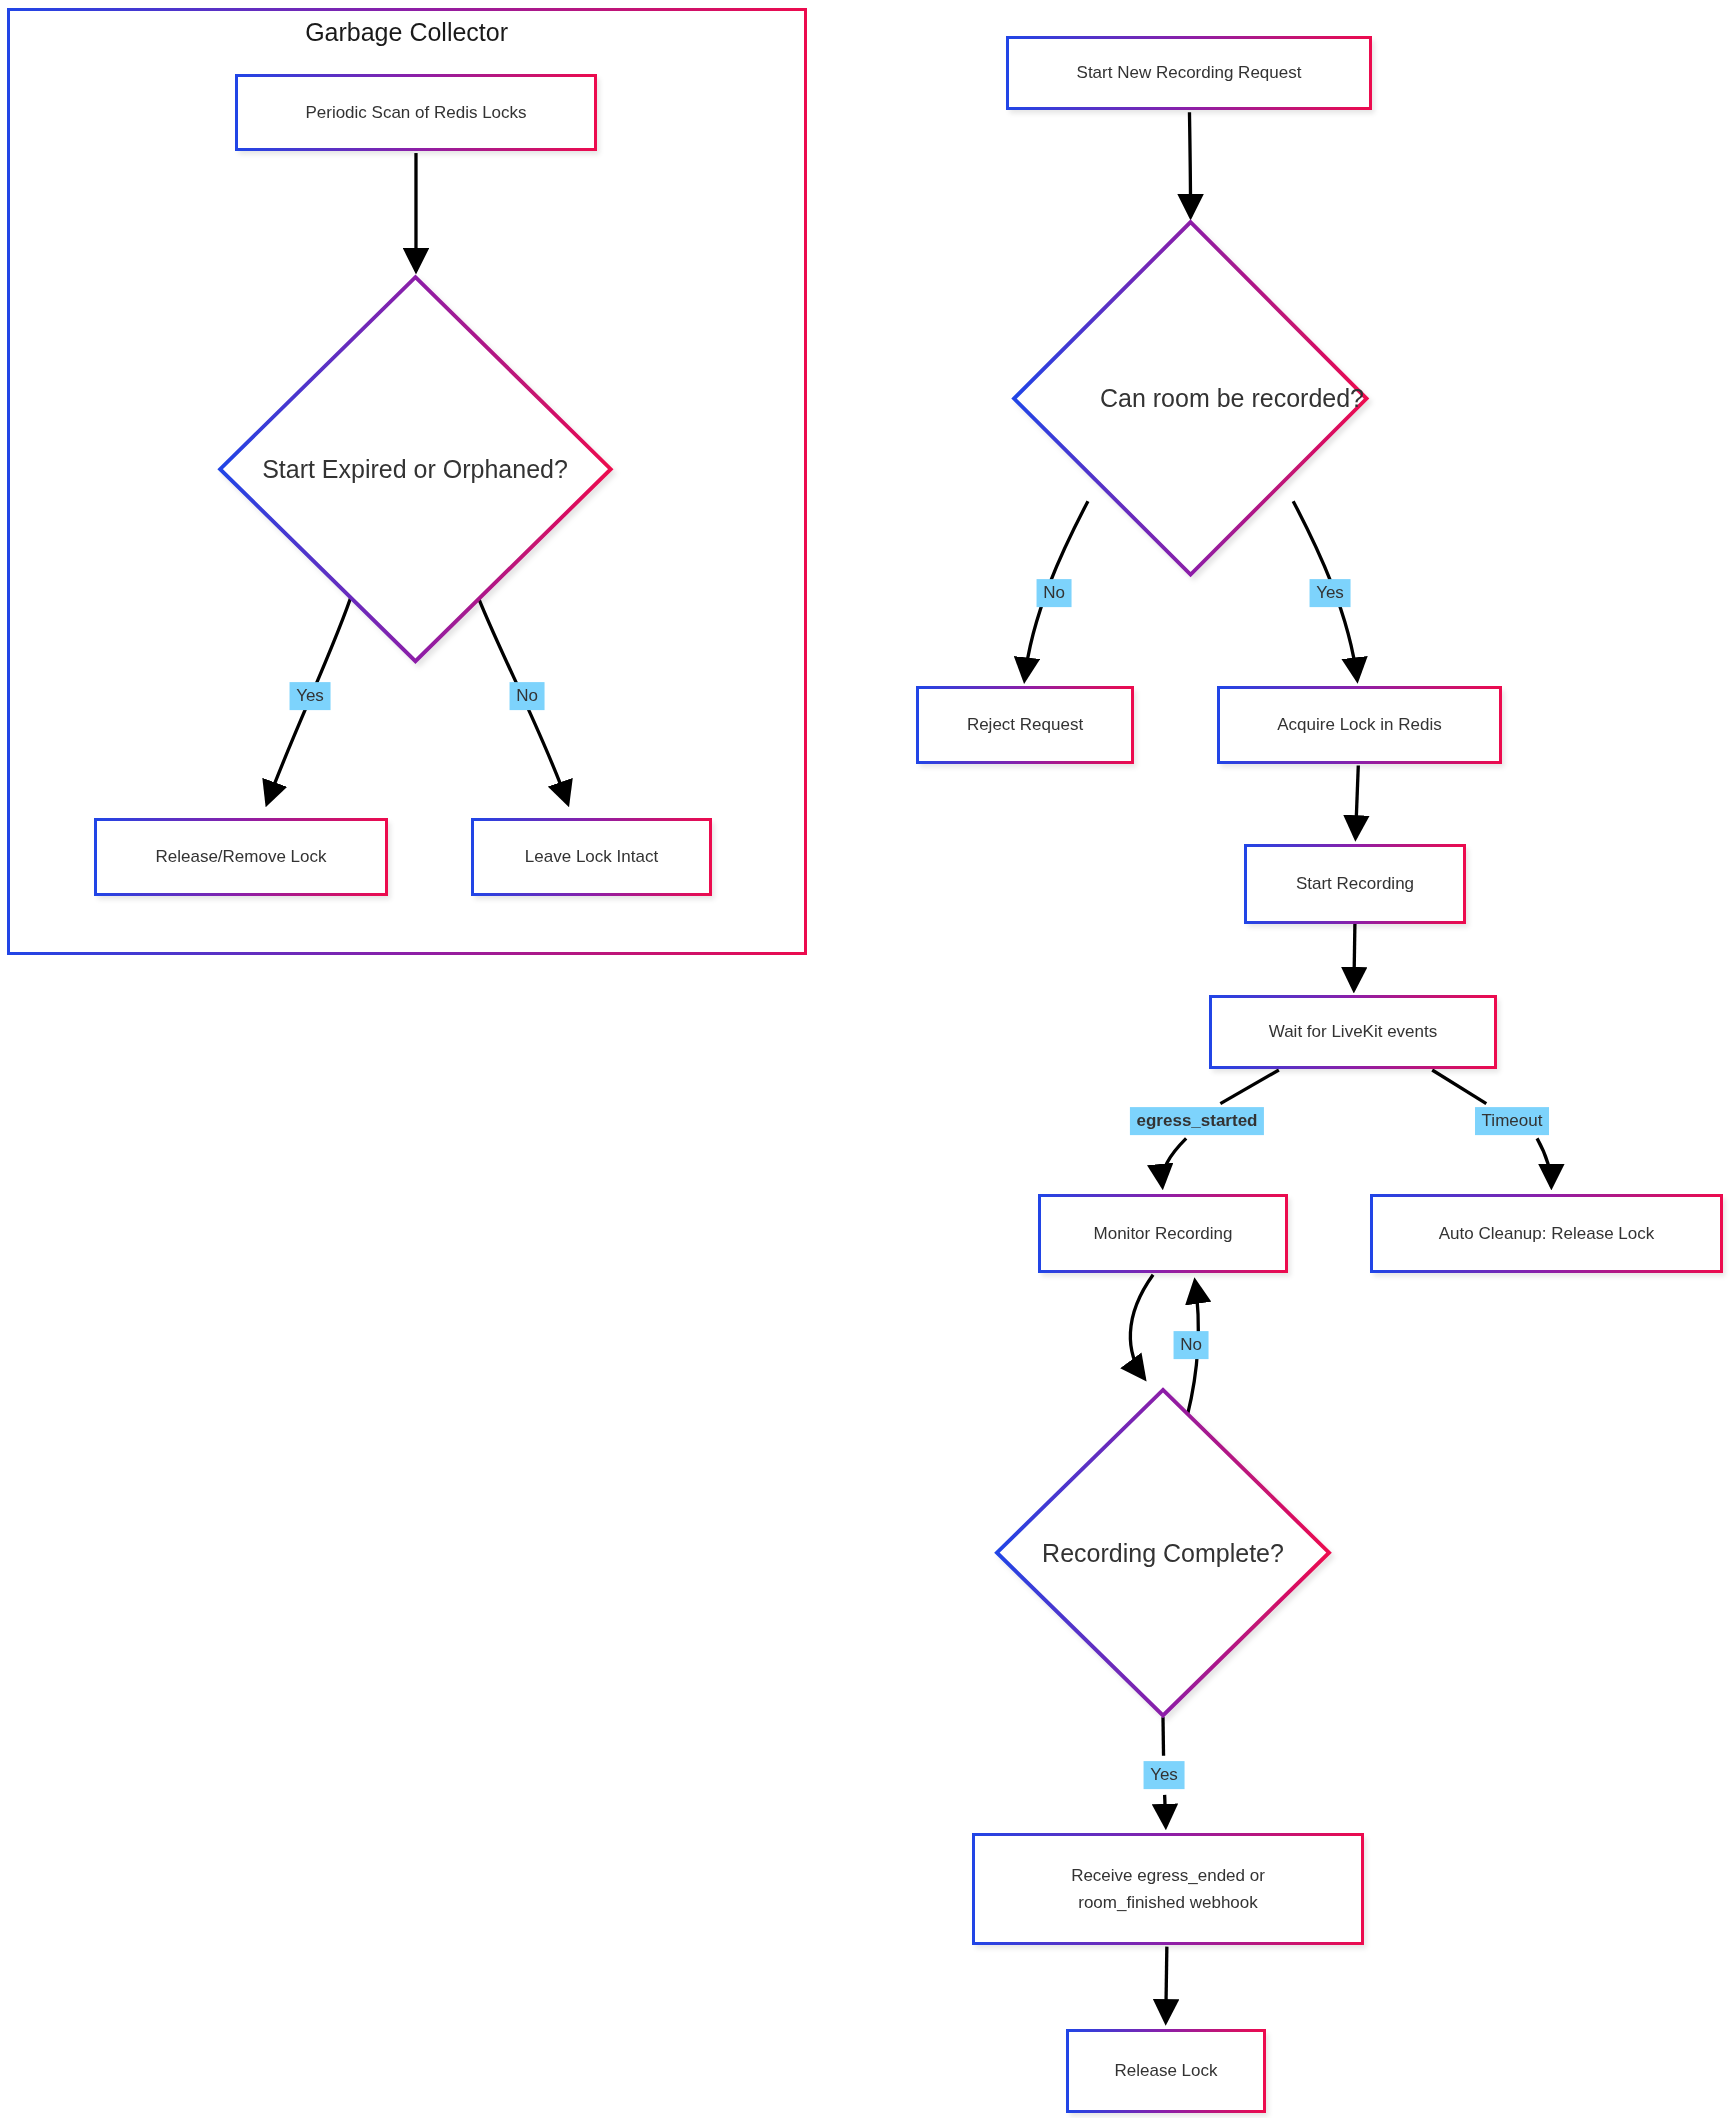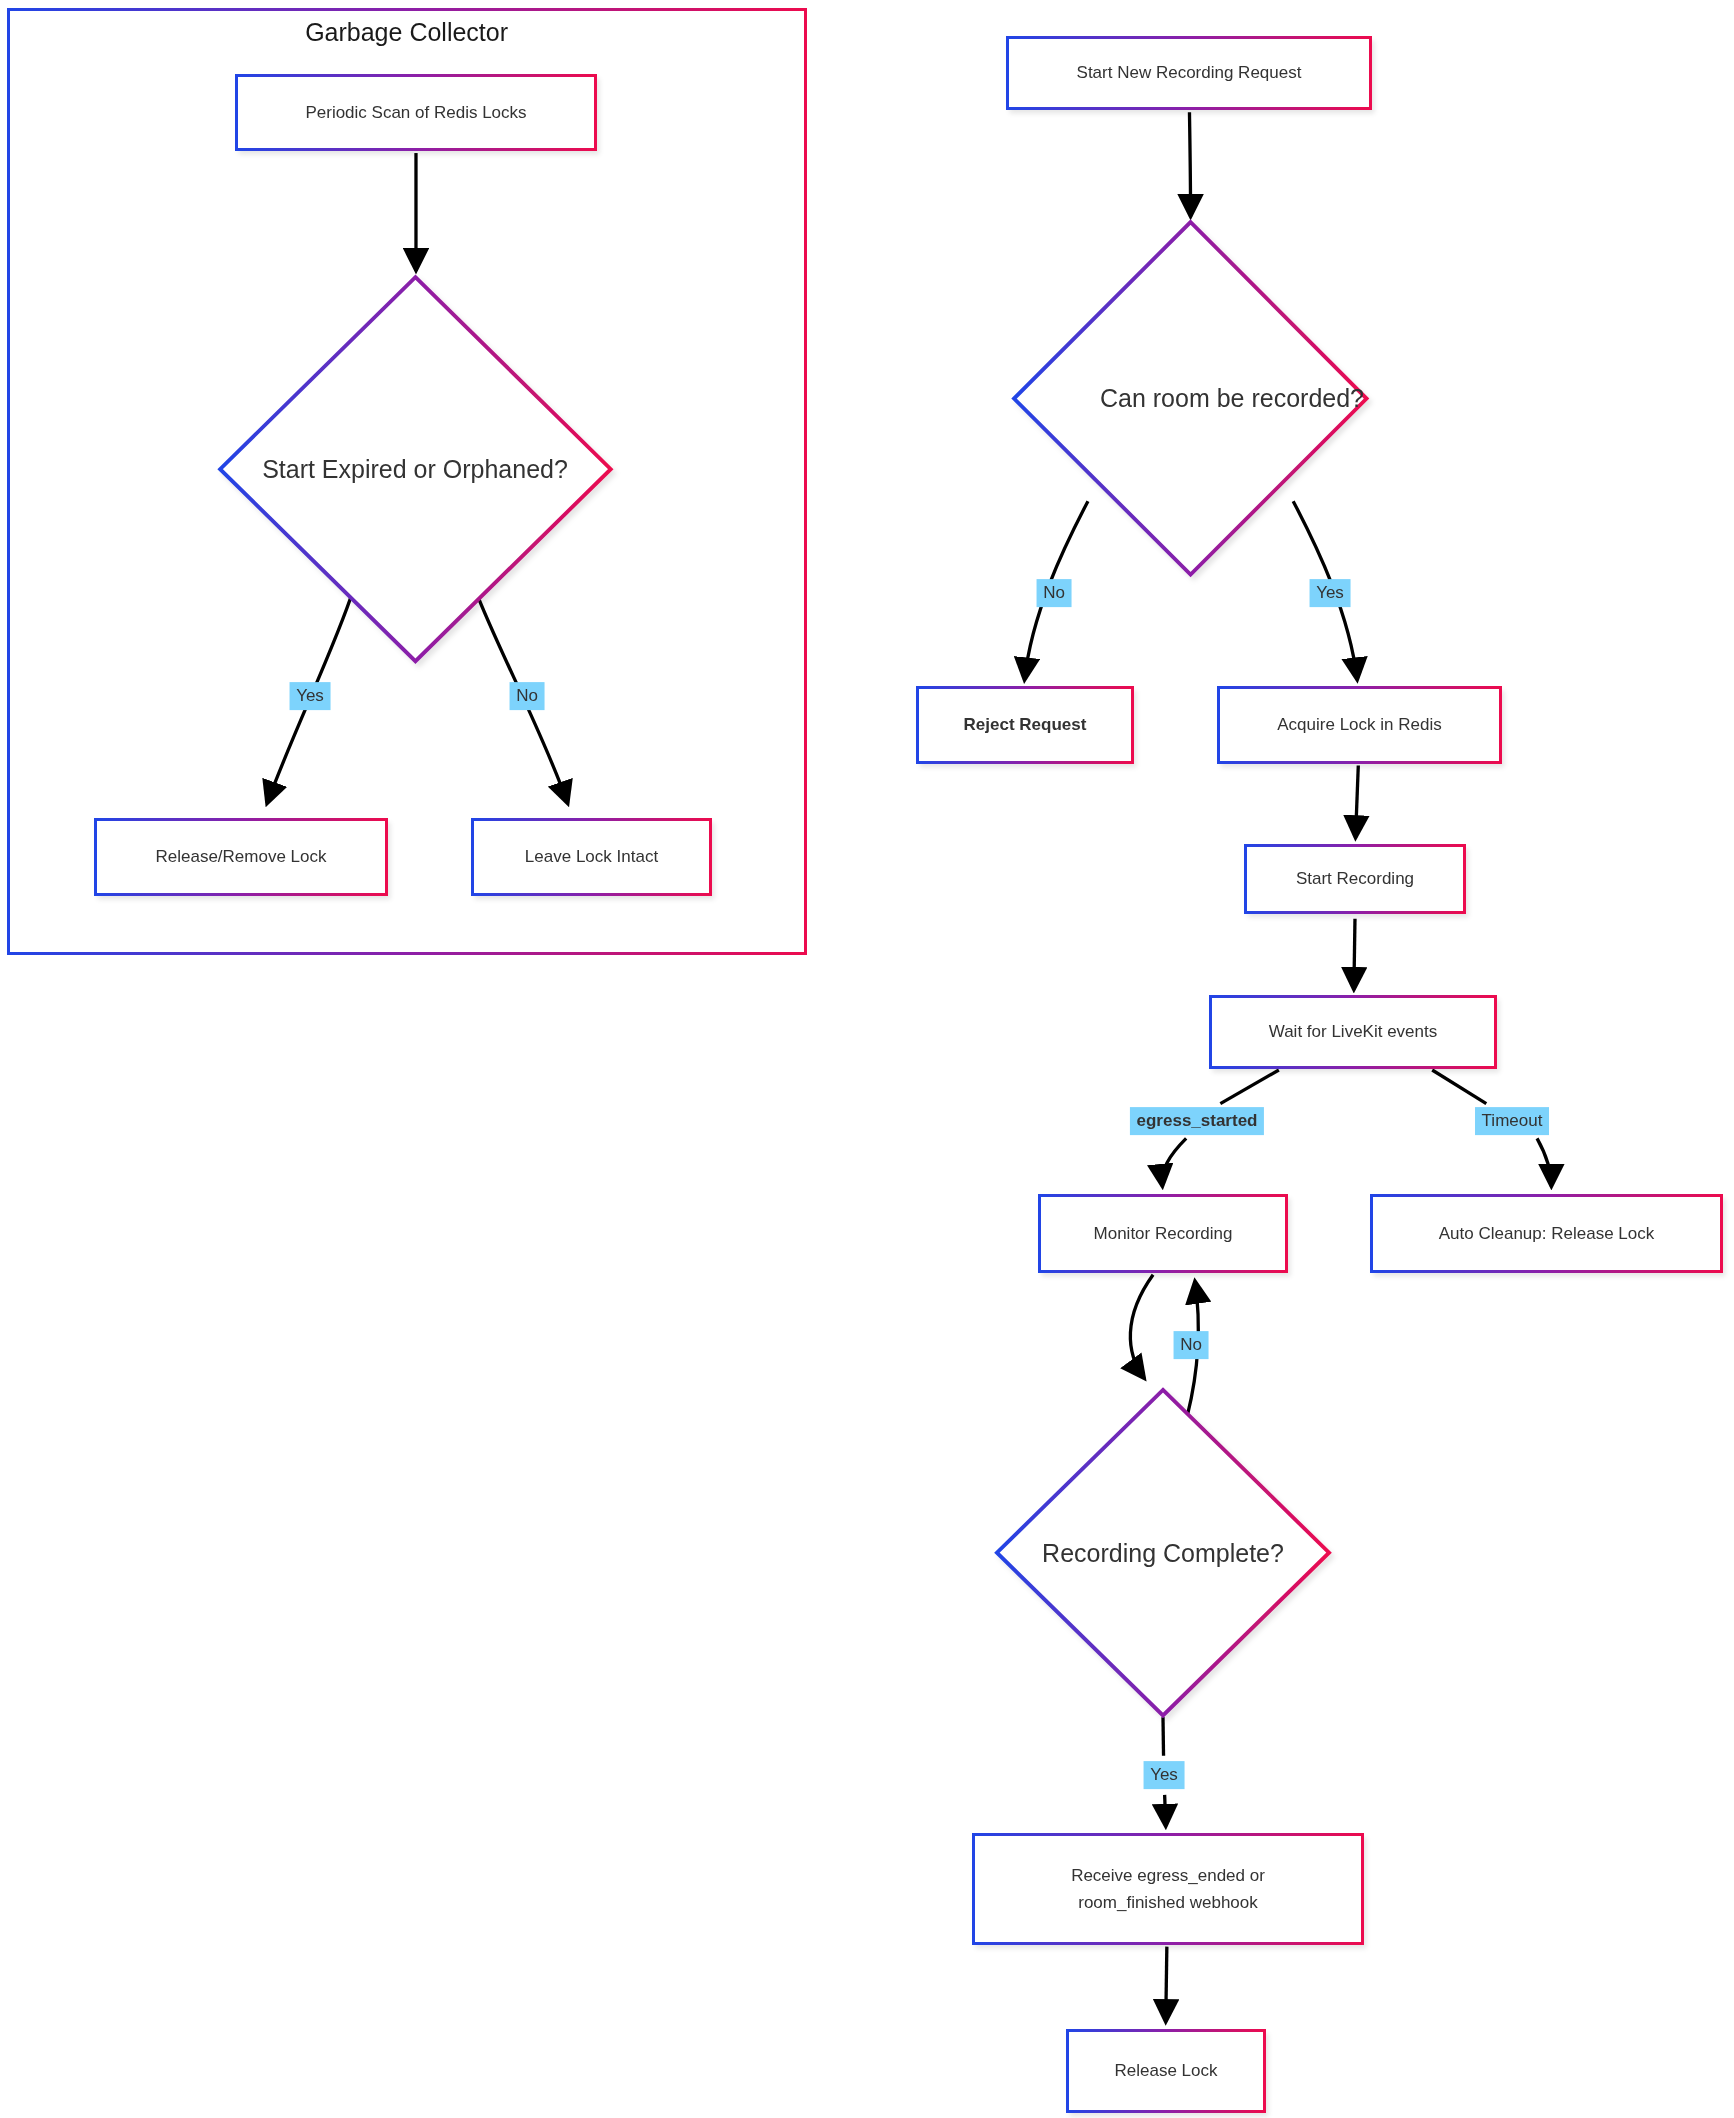--- a/index.html
+++ b/index.html
@@ -130,25 +130,25 @@
   <div class="cluster-title" style="left:6.6px; top:16.6px; width:800px;">Garbage Collector</div>
 
   <div class="node" style="left:235px; top:74px; width:362px; height:77px;">Periodic Scan of Redis Locks</div>
 
   <div class="node" style="left:94px; top:818px; width:294px; height:78px;">Release/Remove Lock</div>
 
   <div class="node" style="left:471px; top:818px; width:241px; height:78px;">Leave Lock Intact</div>
 
   <div class="node" style="left:1006px; top:36px; width:366px; height:74px;">Start New Recording Request</div>
 
-  <div class="node" style="left:916px; top:686px; width:218px; height:78px;font-weight:bold;">Reject Request</div>
+  <div class="node" style="left:916px; top:686px; width:218px; height:78px;">Reject Request</div>
 
   <div class="node" style="left:1217px; top:686px; width:285px; height:78px;">Acquire Lock in Redis</div>
 
-  <div class="node" style="left:1244px; top:844px; width:222px; height:70px;">Start Recording</div>
+  <div class="node" style="left:1244px; top:844px; width:222px; height:80px;">Start Recording</div>
 
   <div class="node" style="left:1209px; top:995px; width:288px; height:74px;">Wait for LiveKit events</div>
 
   <div class="node" style="left:1038px; top:1194px; width:250px; height:79px;">Monitor Recording</div>
 
   <div class="node" style="left:1370px; top:1194px; width:353px; height:79px;">Auto Cleanup: Release Lock</div>
 
   <div class="node" style="left:972px; top:1833px; width:392px; height:112px;">
     <span>Receive egress_ended or</span>
     <span>room_finished webhook</span>

